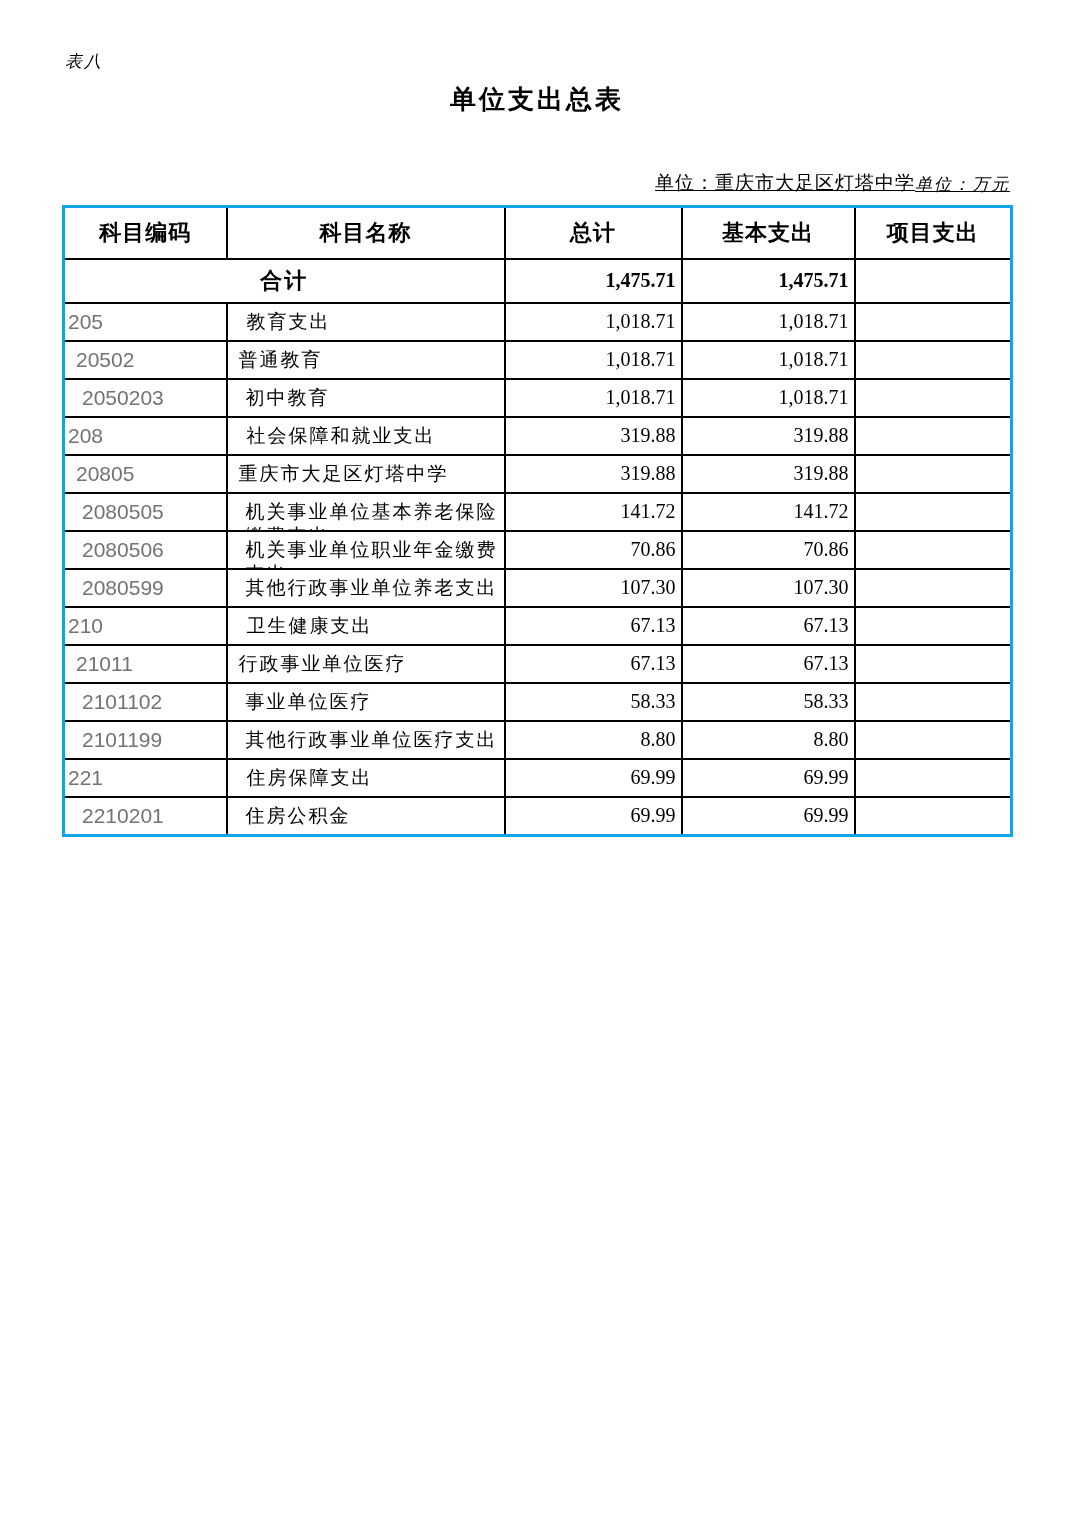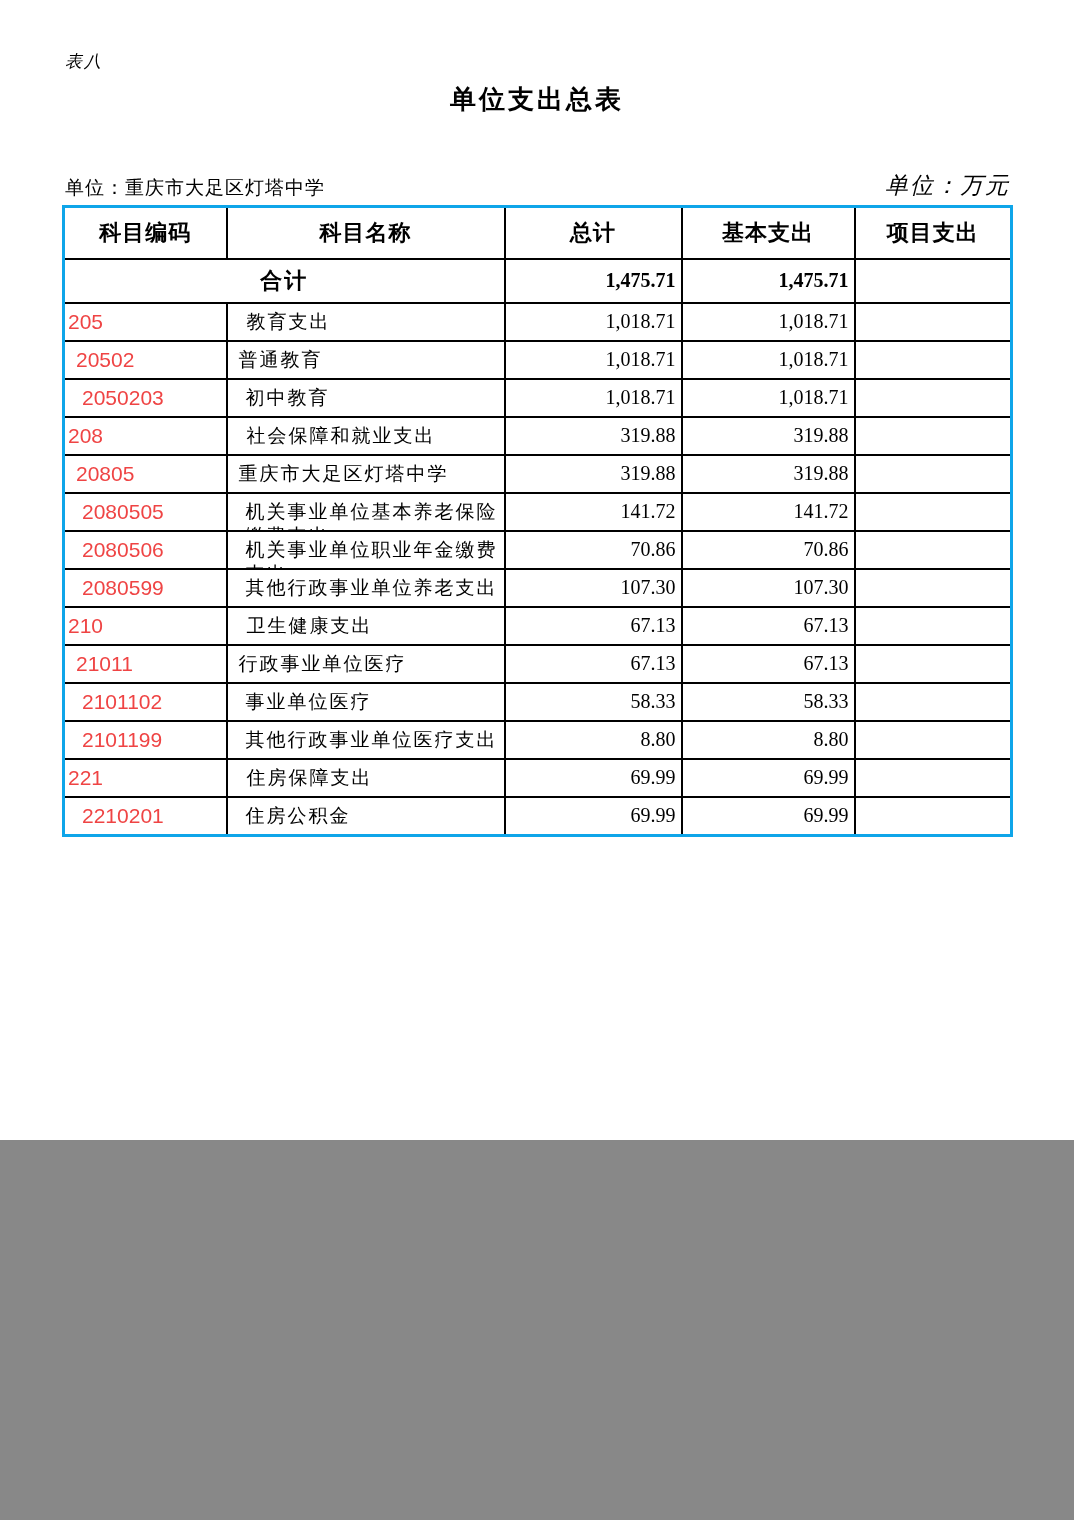--- a/index.html
+++ b/index.html
@@ -1,40 +1,40 @@
 <!DOCTYPE html>
 <html><head>
 <meta charset="utf-8">
 <style>
   html,body { margin:0; padding:0; background:#888; }
   .page {
     position:relative;
-    width:1074px; height:1140px;
+    width:1074px; height:1520px;
     background:#ffffff;
     font-family:"Liberation Serif", serif;
     color:#000;
     overflow:hidden;
     margin:0 auto;
   }
   .table-label {
     position:absolute; left:65px; top:50px;
     font-size:17px; font-style:italic; letter-spacing:2px;
   }
   .title {
     position:absolute; left:0; top:82px; width:100%;
     margin:0; text-align:center;
     font-size:26px; font-weight:bold; letter-spacing:3px;
     font-family:"Liberation Serif", serif;
   }
   .unit-row {
     position:absolute; left:65px; top:170px; width:945px;
-    display:flex; justify-content:space-between; align-items:flex-end;
+    display:flex; justify-content:flex-end; align-items:flex-end;text-decoration:underline;
   }
   .unit-left  { font-size:19px; letter-spacing:1px; }
-  .unit-right { font-size:23px; font-style:italic; letter-spacing:2px; }
+  .unit-right { font-size:17px; font-style:italic; letter-spacing:2px; }
 
   table.report {
     position:absolute; left:62px; top:205px;
     width:948px; table-layout:fixed;
     border-collapse:collapse;
     border:3px solid #0ea5e9;
   }
   table.report th, table.report td {
     border:2px solid #000;
     padding:0;
@@ -52,21 +52,21 @@
   }
   .total-label-cell {
     font-family:Liberation Mono, monospace;
     font-weight:bold; font-size:22px; letter-spacing:2px;
     text-align:center;
   }
   
   .cd {
     height:36px; display:flex; align-items:center;
     font-family:"Liberation Sans", sans-serif;
-    font-size:21px; color:#ef4444; font-weight:400;
+    font-size:21px; color:#737373; font-weight:400;
   }
   .cd.l1 { padding-left:3px; }
   .cd.l2 { padding-left:11px; }
   .cd.l3 { padding-left:17px;border-radius:7px; }
   .nm {
     height:36px; box-sizing:border-box;
     padding-top:6px; line-height:24px;
     overflow:hidden;
     font-size:19px; letter-spacing:2px;
   }

